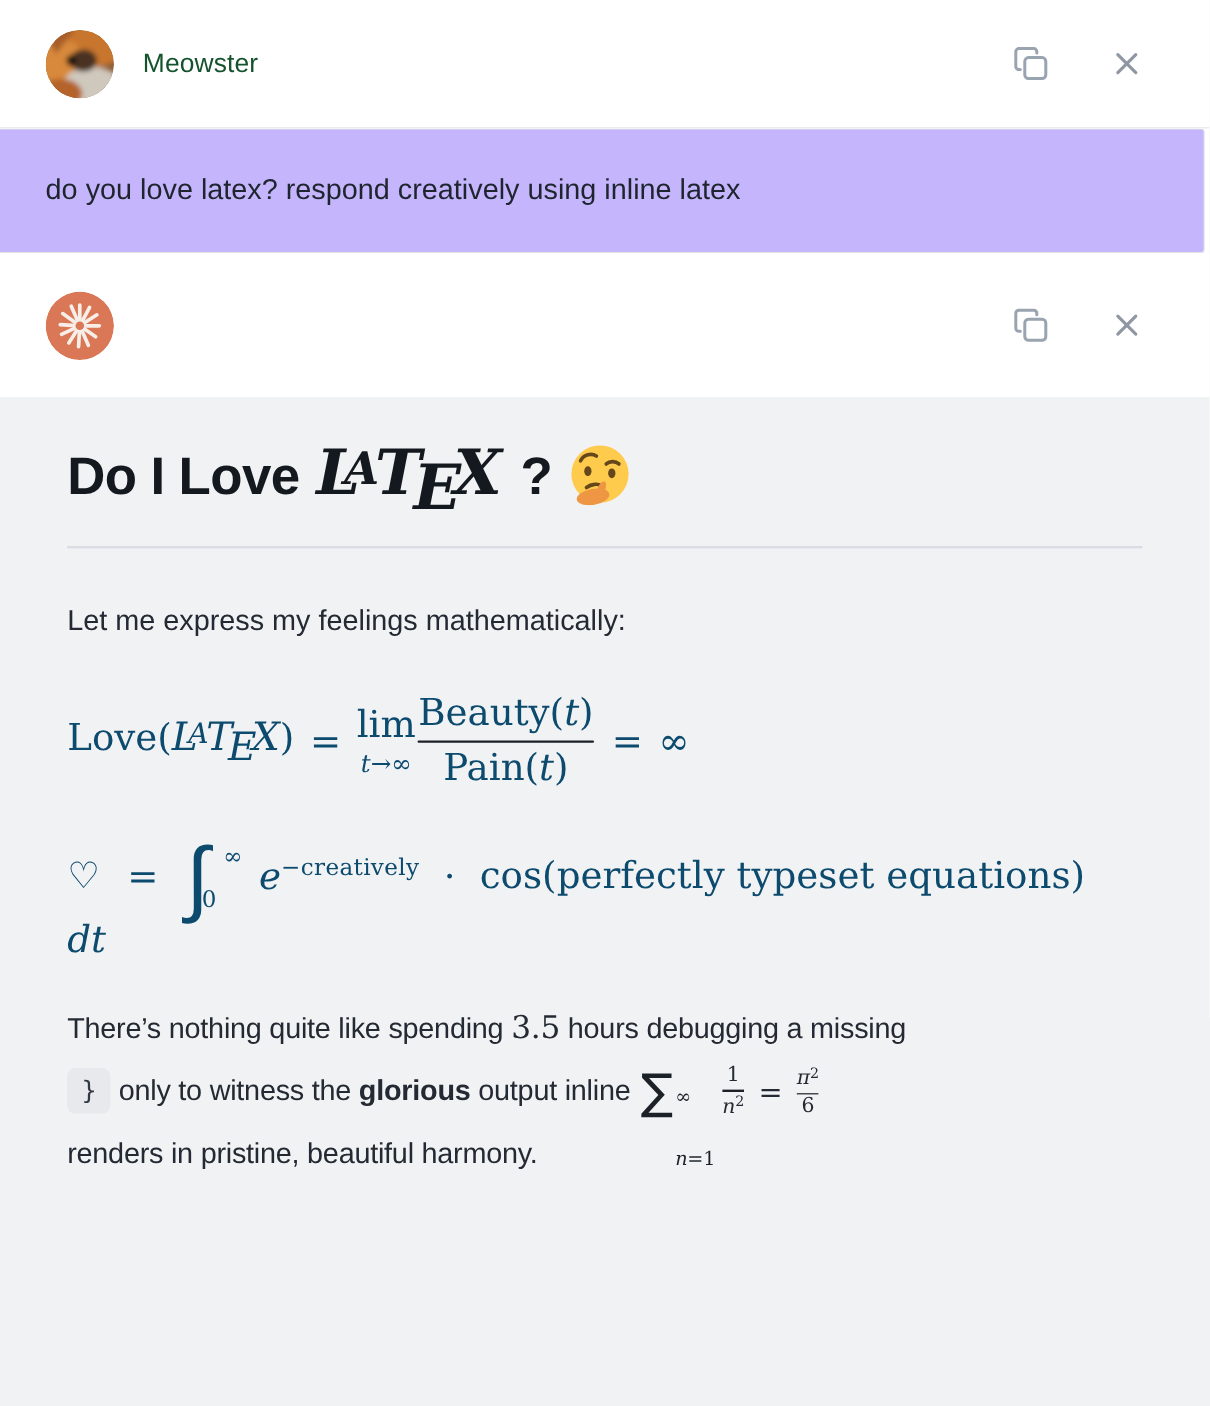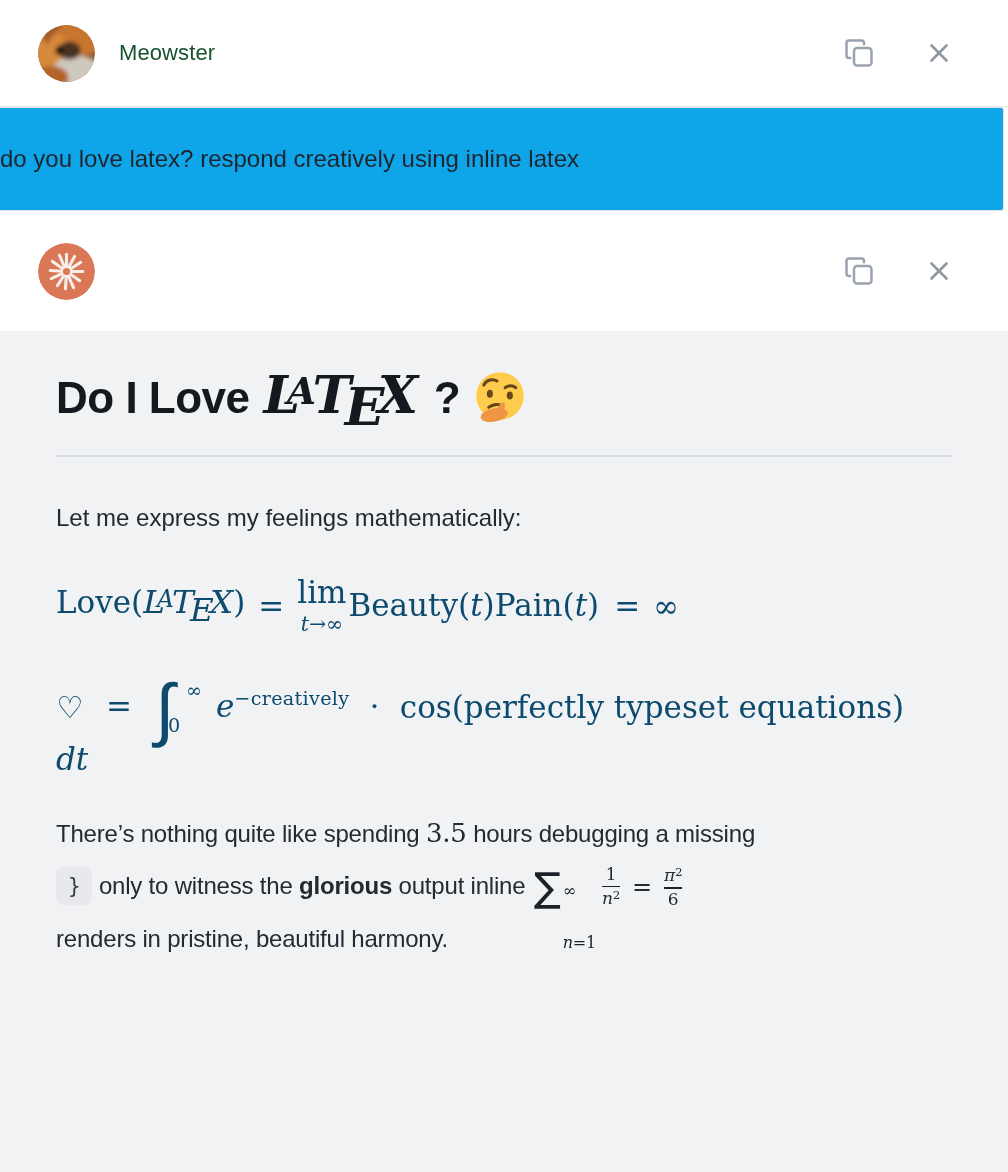--- a/index.html
+++ b/index.html
@@ -15,22 +15,22 @@
   .hdr-asst   { height:120px; }
   .avatar { width:57px; height:57px; border-radius:50%; overflow:hidden; flex:0 0 auto; }
   .avatar svg { display:block; width:100%; height:100%; }
   .hdr-name { margin-left:24px; font-size:22px; color:#14532d; letter-spacing:.1px; }
   .hdr-actions { margin-left:auto; margin-right:54px; display:flex; align-items:center; gap:50px; }
   .icon-btn { background:none; border:0; padding:0; cursor:pointer; width:30px; height:30px; display:flex; align-items:center; justify-content:center; }
   .icon-btn svg { display:block; }
 
   
   .user-msg {
-    height:104px; display:flex; align-items:center; 
-    background:#0ea5e9; border:1px solid #E2E5E9; border-left:0;
+    height:104px; display:flex; align-items:center; padding-left:38px;
+    background:#c4b5fd; border:1px solid #E2E5E9; border-left:0;
     margin-right:4px; border-radius:0 3px 3px 0;
     font-size:24px; color:#1F252E;
   }
 
   
   .asst-body {
     height:841px; background:#F1F2F4; padding:30px 56px 0; overflow:hidden;
   }
   h1.resp-heading {
     font-size:44px; font-weight:700; color:#14181F; letter-spacing:-.5px; line-height:1.3;
@@ -54,21 +54,21 @@
   
   .math-display {
     margin-top:42px; font-family:"DejaVu Serif","Liberation Serif",serif;
     font-size:31px; color:#0c4a6e; display:flex; align-items:center;
   }
   .math-inline-flow { display:block; }           
   .mi  { font-style:italic; }
   .mrm { font-style:normal; }
   .mrel { margin:0 13px; }
   .mterm .latex-logo { font-size:1.05em; }
-  .mfrac { display:inline-flex; align-items:center; margin:0 2px; line-height:1.15; }
+  .mfrac { display:inline-flex; flex-direction:column; align-items:center; margin:0 2px; line-height:1.15; }
   .mfrac .fbar { align-self:stretch; height:2px; background:#1C2128; margin:4px 0; border-radius:1px; }
   .mlim { display:inline-flex; flex-direction:column; align-items:center; line-height:1; }
   .mlim .lsub { font-size:.66em; margin-top:6px; }
 
   
   .int-wrap { display:inline-flex; vertical-align:middle; margin:0 4px 0 0; }
   .int-glyph { font-family:"DejaVu Sans",sans-serif; font-size:2.25em; line-height:.92; font-weight:300; }
   .int-scripts { display:flex; flex-direction:column; justify-content:space-between; font-size:.62em; padding:2px 0 4px 2px; }
   .int-sup { margin-left:10px; }
   .int-sub { margin-left:-8px; }

